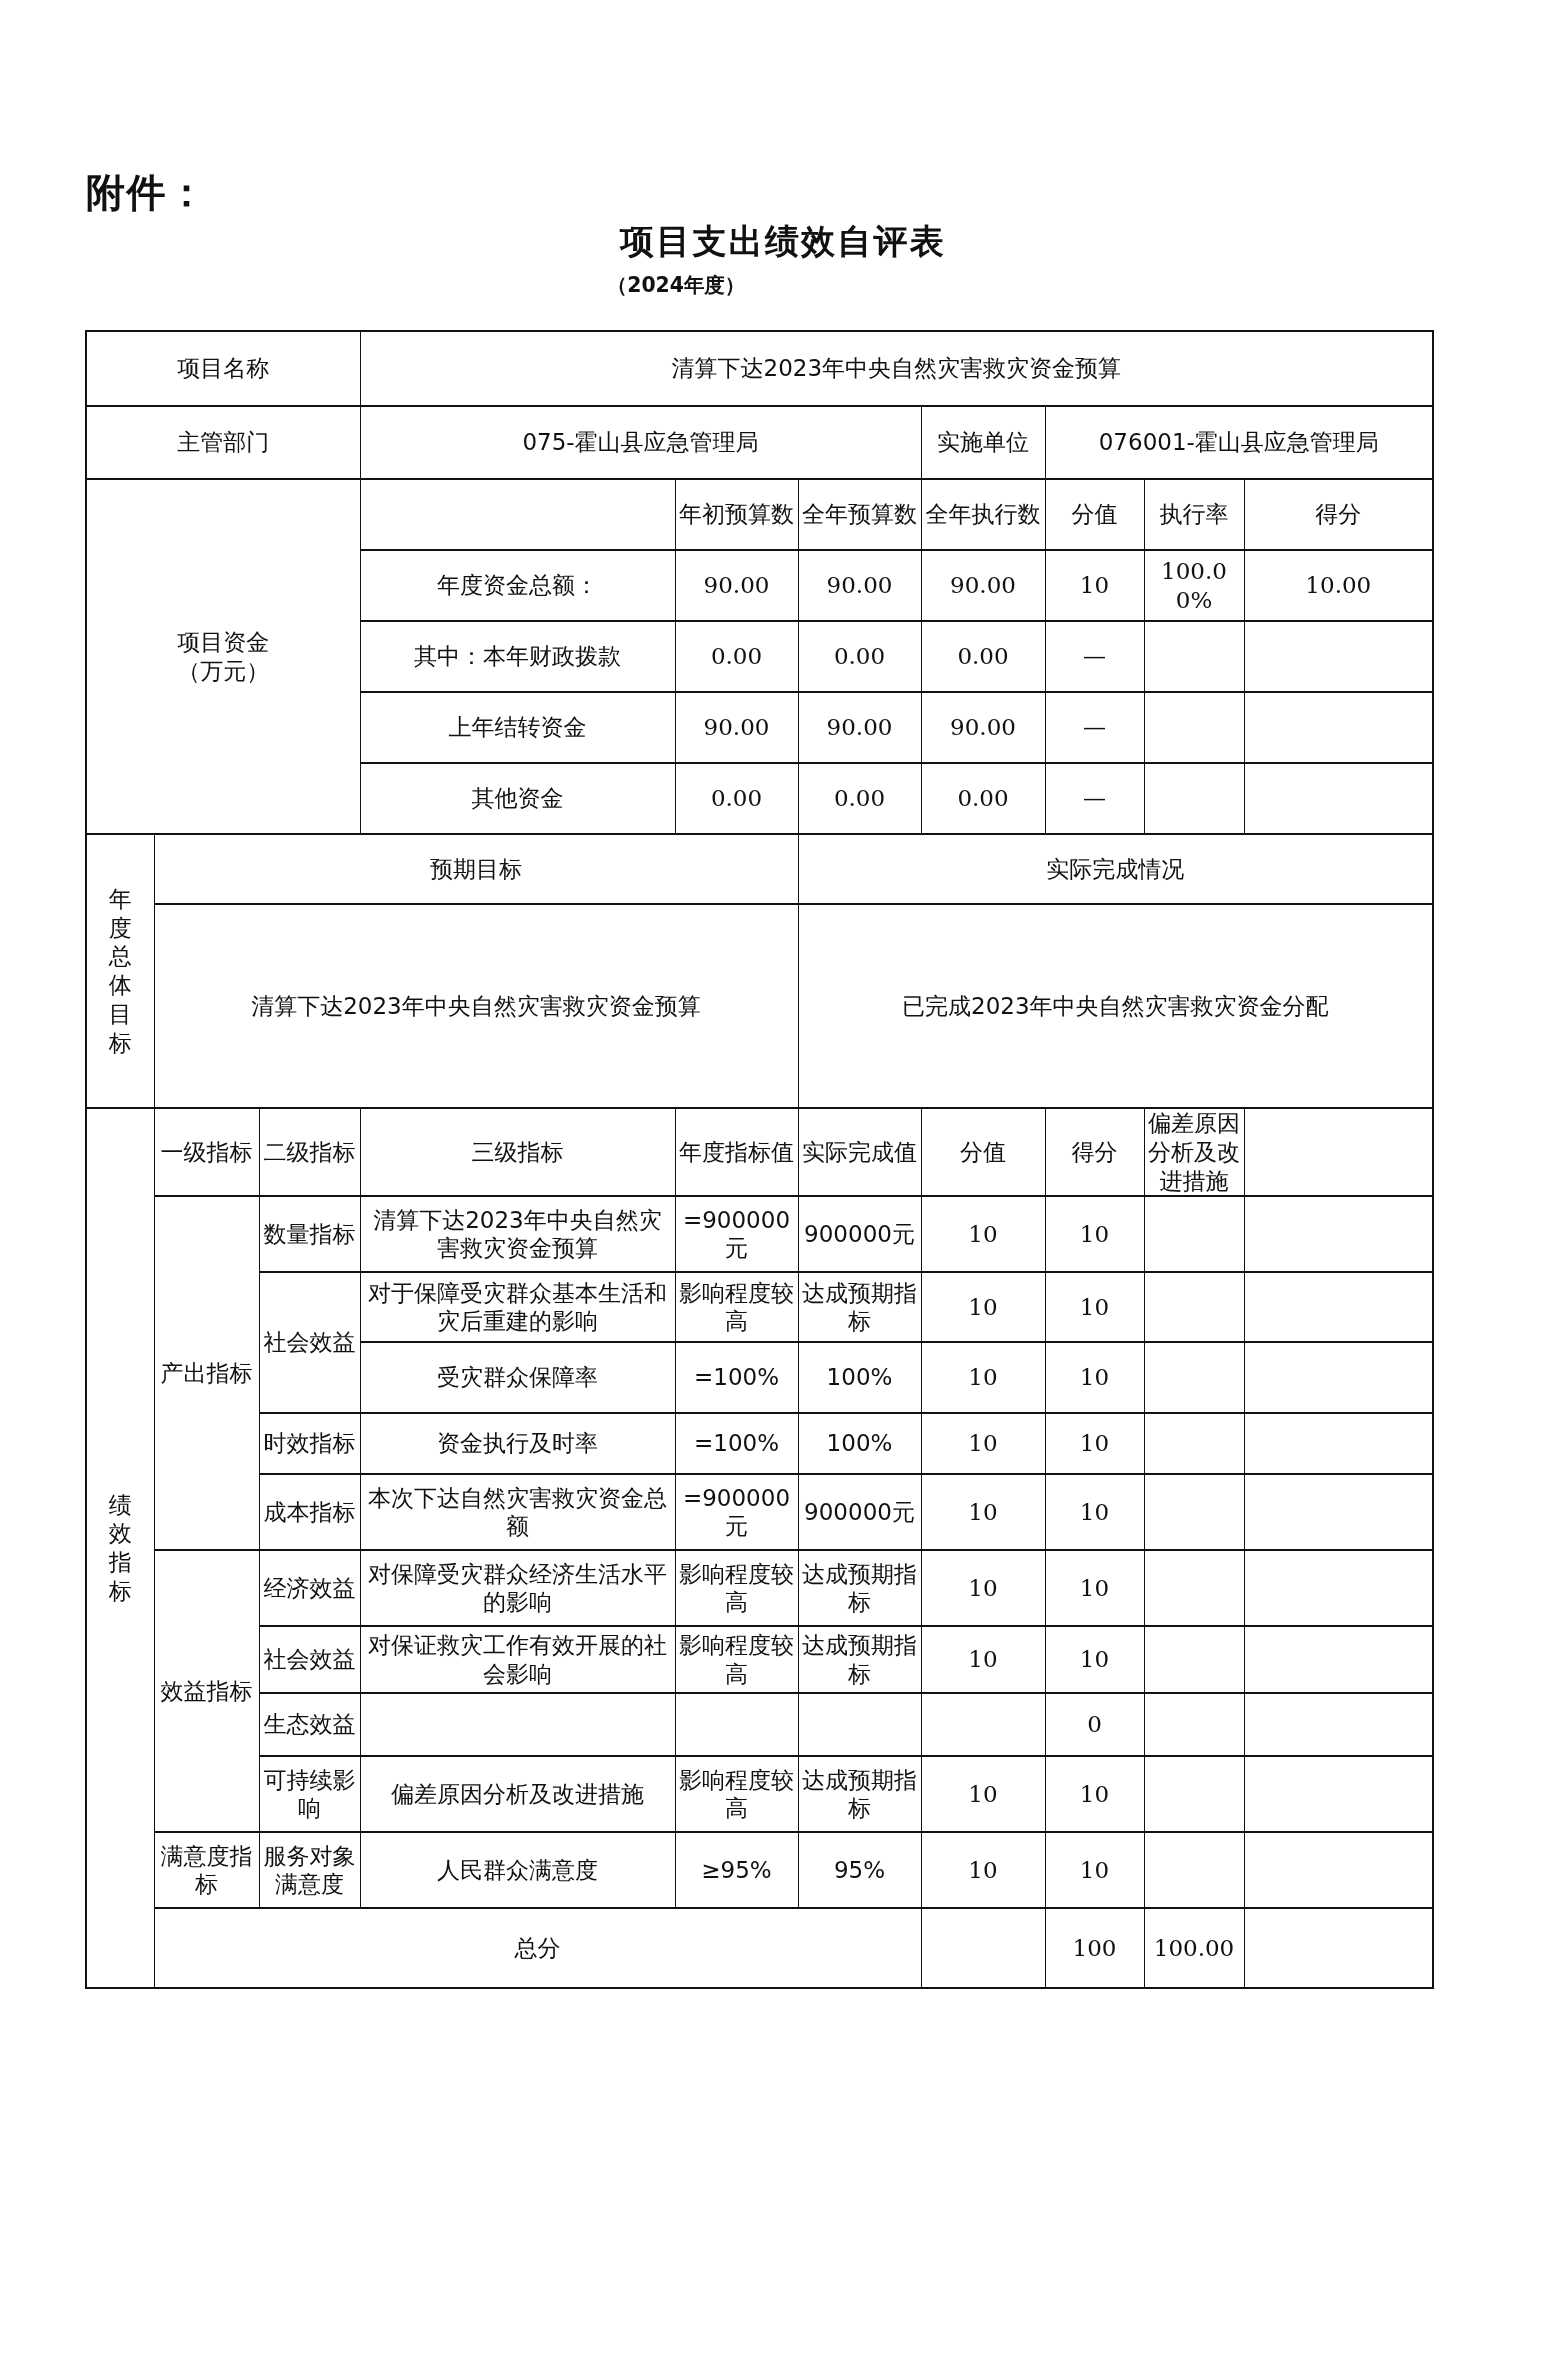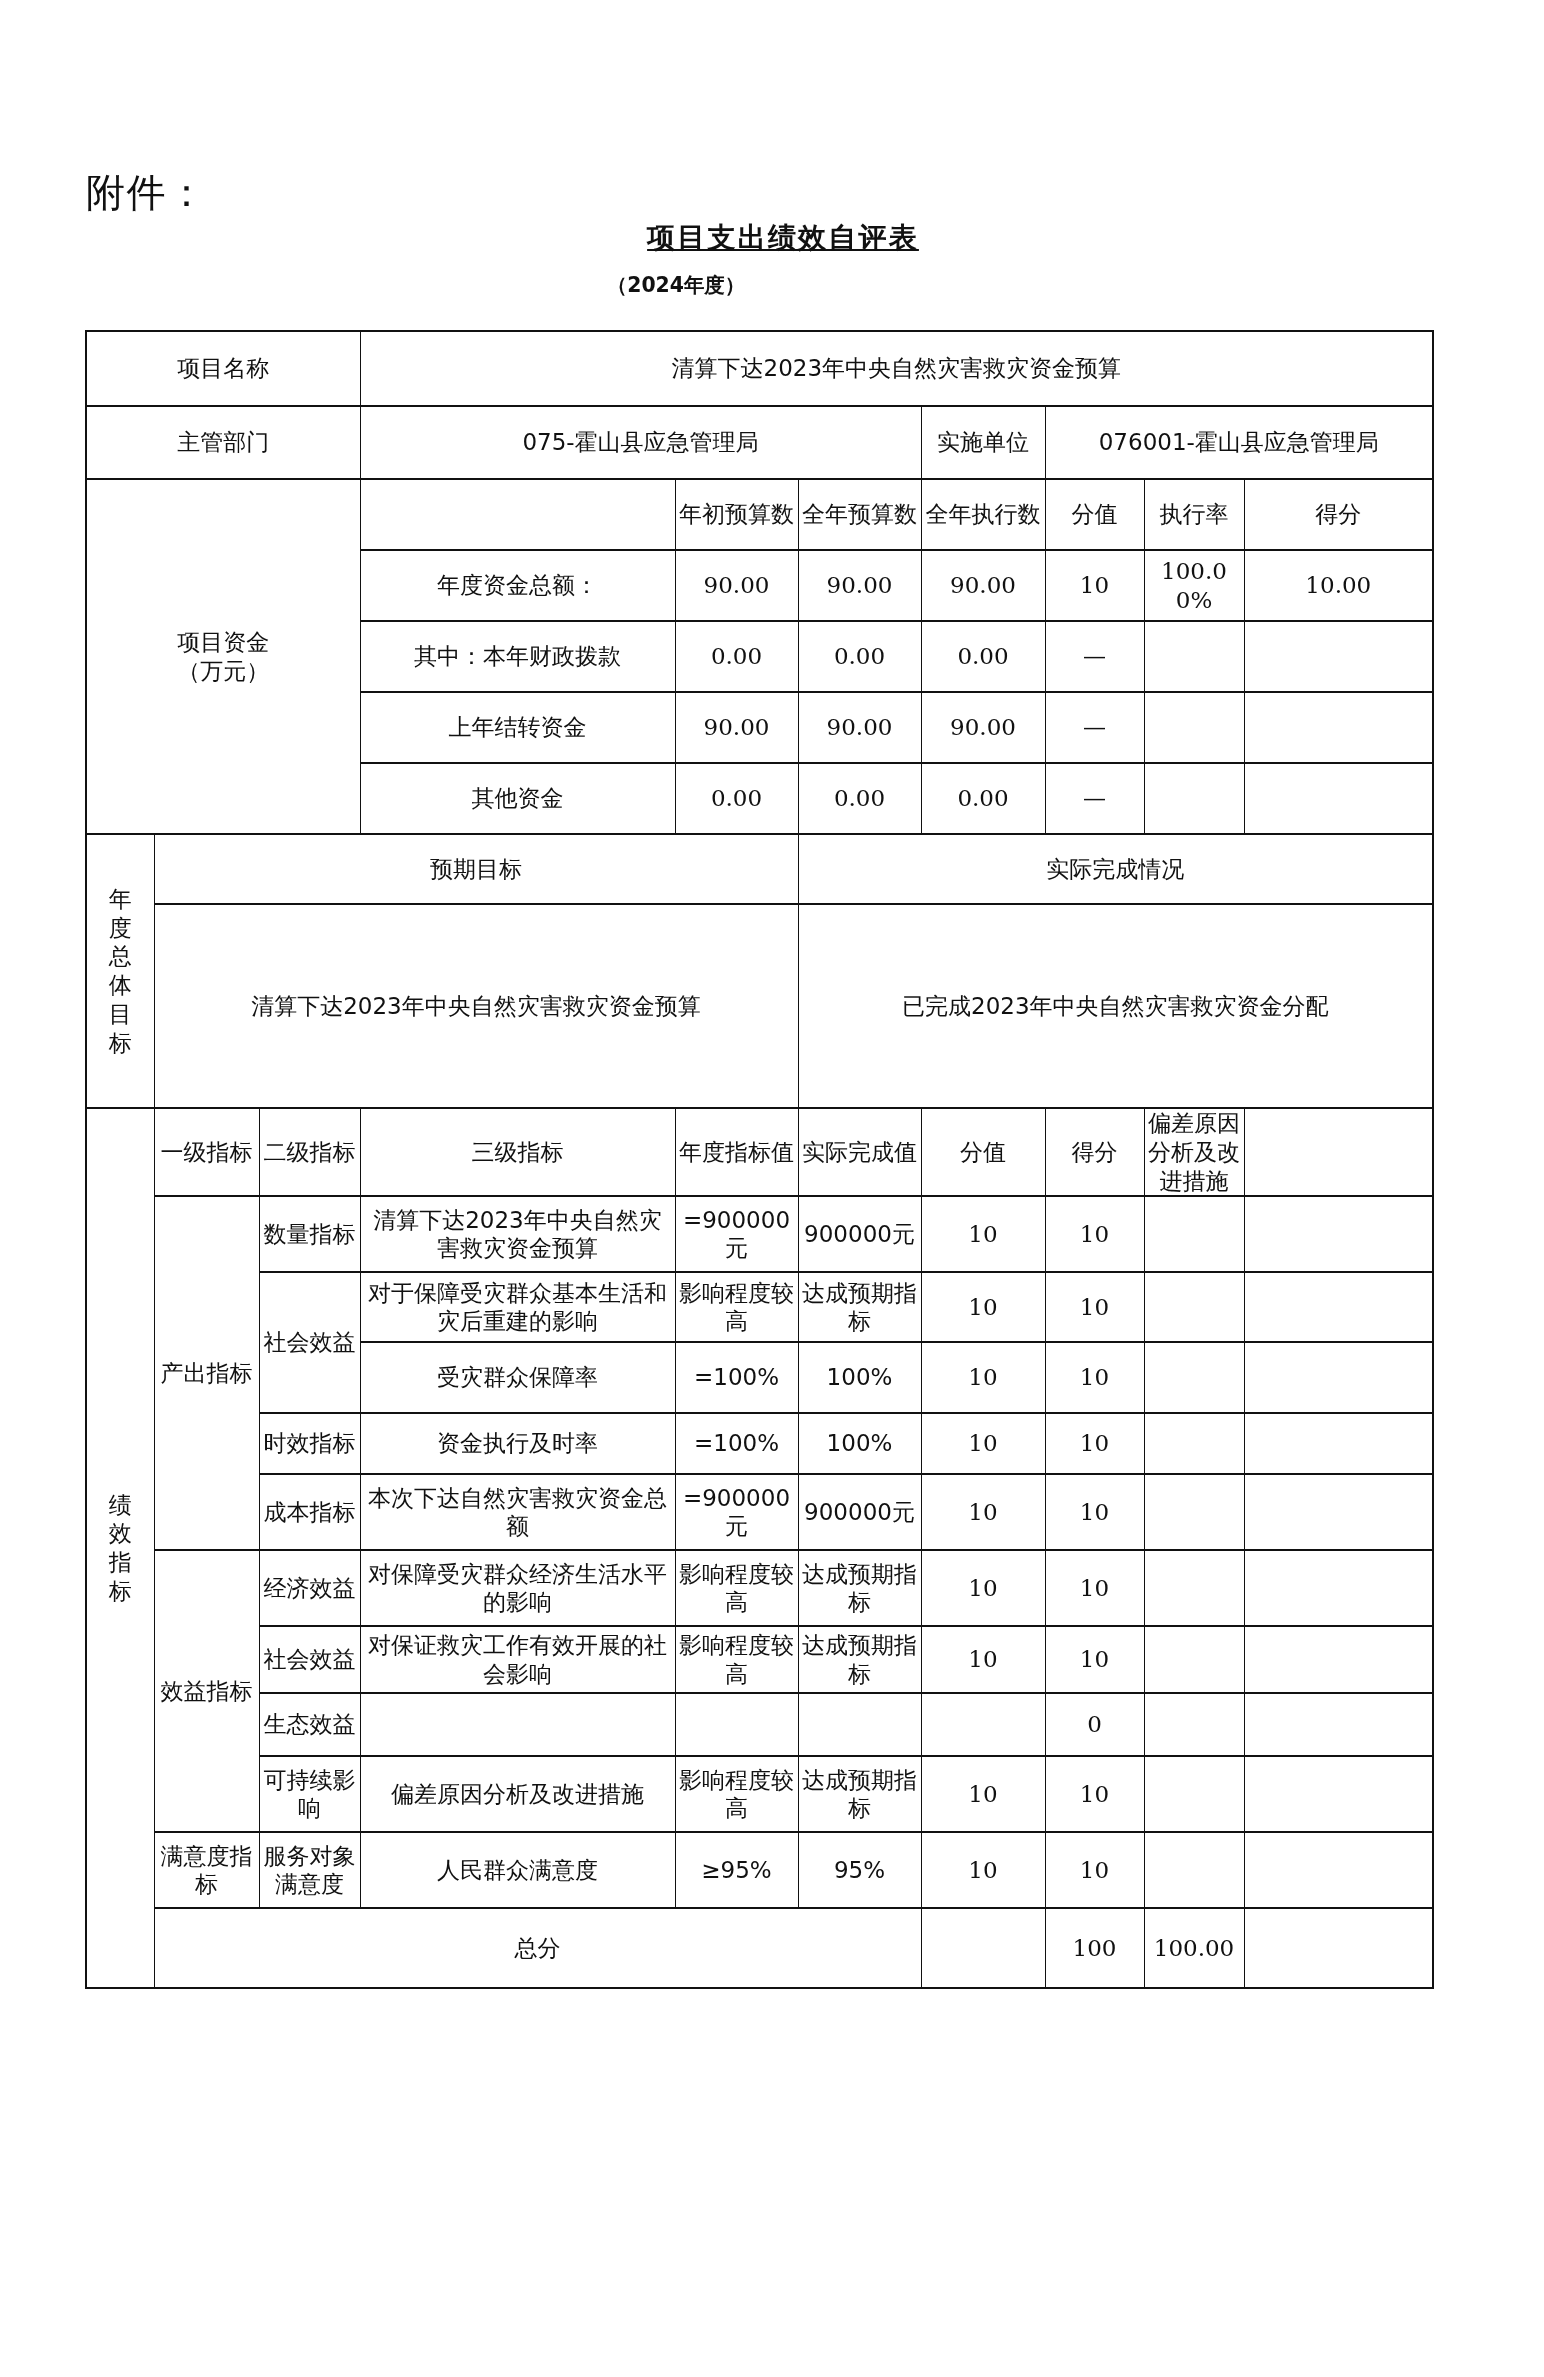--- a/index.html
+++ b/index.html
@@ -2,26 +2,26 @@
 <html style="font-size:11.7px"><head>
 <meta charset="utf-8">
 <style>
   html, body { margin: 0; padding: 0; background: #ffffff; }
   body {
     width: 1544px; height: 2377px; position: relative; overflow: hidden;
     font-family: "DejaVu Sans", sans-serif; color: #111111;
   }
   .attach {
     position: absolute; left: 86px; top: 166px;
-    font-size: 39px; font-weight: normal; letter-spacing: 1.5px;
+    font-size: 39px; font-weight: bold; letter-spacing: 1.5px;
   }
   .title {
     position: absolute; left: 0; width: 1544px; top: 219px; text-align: center;
-    font-size: 28px; font-weight: bold; letter-spacing: 2.2px;
-    padding-left: 22px; box-sizing: border-box; text-decoration: underline;
+    font-size: 34px; font-weight: bold; letter-spacing: 2.2px;
+    padding-left: 22px; box-sizing: border-box;
   }
   .subtitle {
     position: absolute; left: 0; width: 1352px; top: 271px; text-align: center;
     font-size: 20.4px; font-weight: bold;
   }
   table.main {
     position: absolute; left: 85px; top: 330px;
     width: 1348px; height: 1643px;
     border-collapse: collapse; table-layout: fixed;
     border: 2.9px solid #111;

